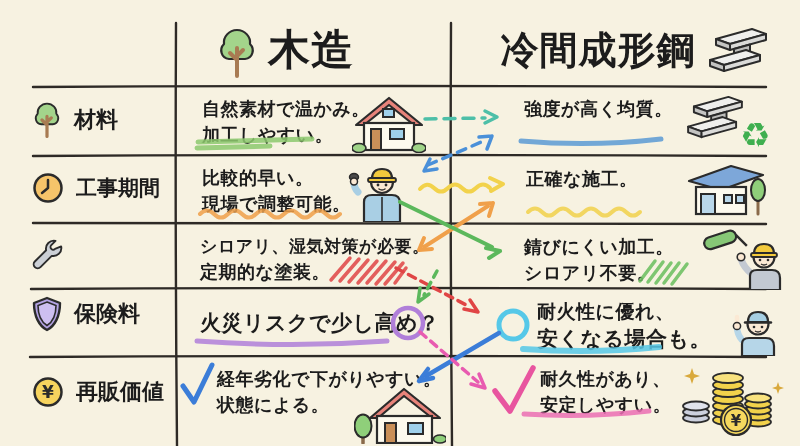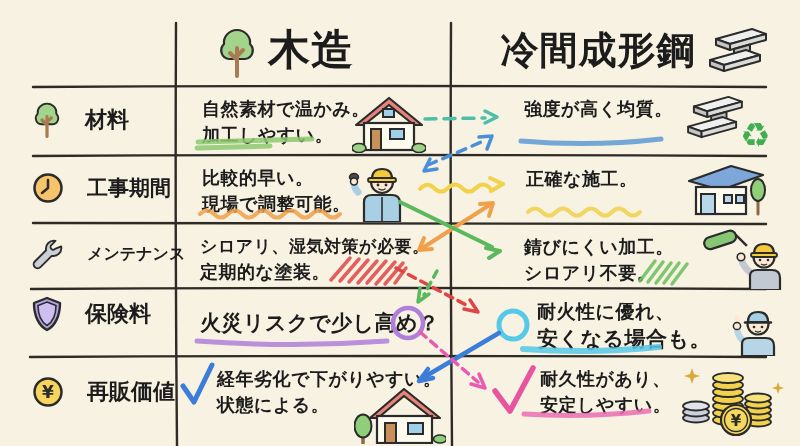--- a/index.html
+++ b/index.html
@@ -3,21 +3,21 @@
 <meta charset="utf-8">
 <style>
   *{margin:0;padding:0;box-sizing:border-box}
   html,body{background:#e8e4d8}
   .canvas{position:relative;width:800px;height:446px;background:#f7f2e1;overflow:hidden;
           font-family:"DejaVu Sans",sans-serif;color:#1c1c1c}
   .abs{position:absolute}
   svg{display:block}
   .hdr{position:absolute;display:flex;align-items:flex-end;justify-content:center;gap:10px}
   .hdr-label{font-weight:800;letter-spacing:1px;white-space:nowrap}
-  .rowlabel{position:absolute;display:flex;align-items:center;gap:23px;height:48px}
+  .rowlabel{position:absolute;display:flex;align-items:center;gap:12px;height:48px}
   .rowlabel .lbl{font-weight:800;font-size:22px;white-space:nowrap}
   .cell{position:absolute}
   .tl{font-weight:700;font-size:18px;line-height:26px;white-space:nowrap;letter-spacing:.5px}
   .glyph{position:absolute;font-weight:700;line-height:1}
 </style>
 </head>
 <body>
 
 <div class="canvas">
 
@@ -69,21 +69,20 @@
       <circle cx="16" cy="16" r="13.5" fill="#f6c46a" stroke="#2b2b2b" stroke-width="2.5"></circle>
       <path d="M16,16 L16,8 M16,16 L10,21" stroke="#2b2b2b" stroke-width="2.5" stroke-linecap="round" fill="none"></path>
     </svg>
     <span class="lbl" style="font-size:21px">工事期間</span>
   </div>
 
   <div class="rowlabel" style="left:32px;top:230px">
     <svg width="32" height="32" viewBox="0 0 34 34">
       <path d="M31,9 a8.5,8.5 0 0 1 -10,10 L9,31 a4.2,4.2 0 0 1 -6,-6 L15,13 a8.5,8.5 0 0 1 10,-10 l-4.5,4.5 a2.8,2.8 0 0 0 4,4 z" fill="#ccd0d6" stroke="#2b2b2b" stroke-width="2" stroke-linejoin="round"></path>
     </svg>
-    <span class="lbl" style="font-size:16px">メンテナンス</span>
   </div>
 
   <div class="rowlabel" style="left:32px;top:290px">
     <svg width="30" height="36" viewBox="0 0 30 36">
       <path d="M15,2 L28,7 C28,20 23,30 15,34 C7,30 2,20 2,7 Z" fill="#b4a3e3" stroke="#2b2b2b" stroke-width="2.4" stroke-linejoin="round"></path>
       <path d="M15,6 L24,9.5 C24,19 20.5,26 15,29.5 C9.5,26 6,19 6,9.5 Z" fill="#cdbff0" stroke="#2b2b2b" stroke-width="1.6"></path>
     </svg>
     <span class="lbl">保険料</span>
   </div>
 

